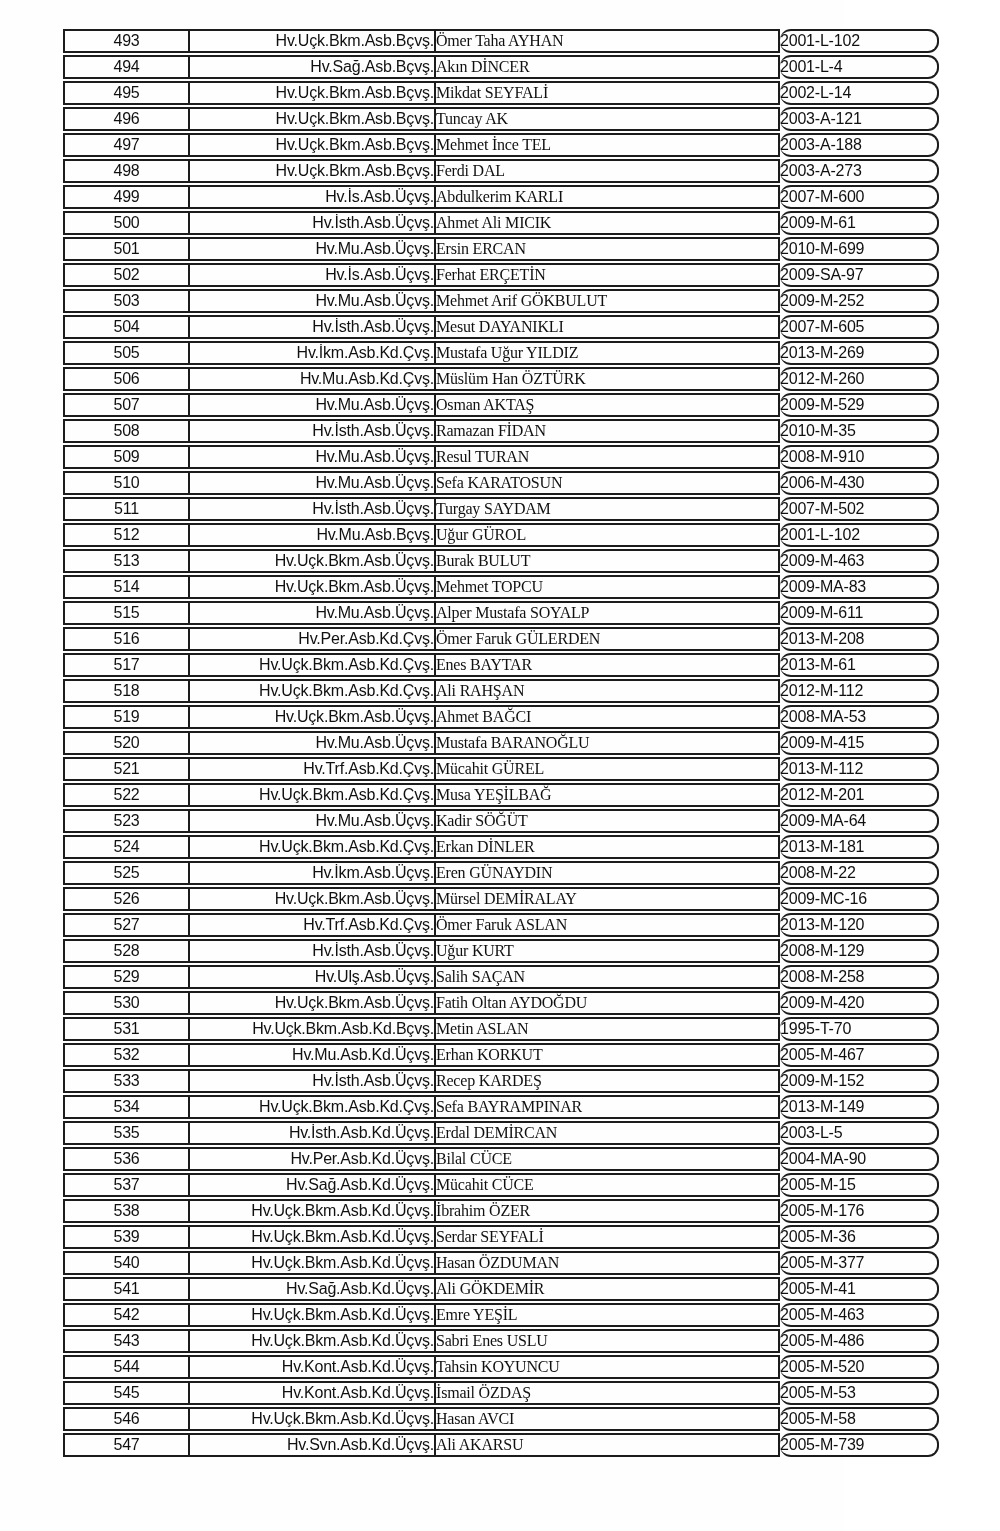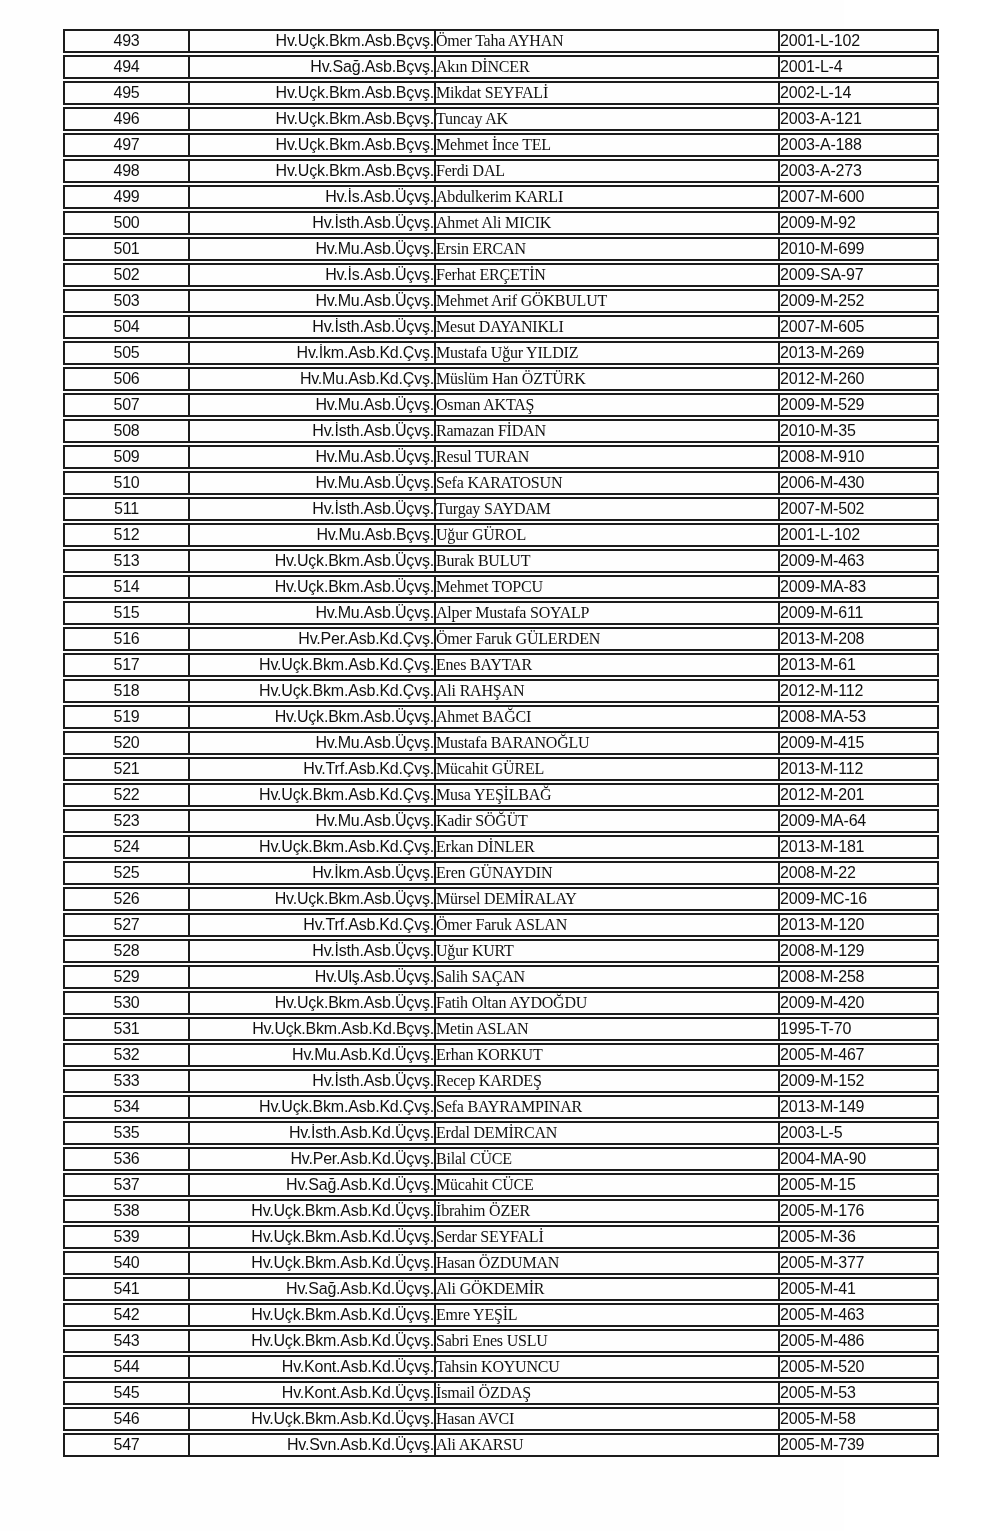--- a/index.html
+++ b/index.html
@@ -39,21 +39,21 @@
     border-bottom: 2px solid #1c1c1c;
     border-right: 2px solid #1c1c1c;
     background: #fefefe;
   }
   table.roster td:first-child {
     border-left: 2px solid #1c1c1c;
   }
   td.c-no   { text-align: center; }
   td.c-rank { padding-left: 6px; text-align: right; }
   td.c-name { padding-left: 7px; font-family: Liberation Serif, serif; }
-  td.c-reg  { padding-left: 6px; }
+  td.c-reg  { padding-left: 6px; border-radius: 11px; }
 </style>
 </head>
 <body>
 
 <div class="page">
   <table class="roster">
     <colgroup>
       <col style="width:127px">
       <col style="width:246px">
       <col style="width:344px">
@@ -99,21 +99,21 @@
         <tr>
     <td class="c-no">499</td>
     <td class="c-rank">Hv.İs.Asb.Üçvş.</td>
     <td class="c-name">Abdulkerim KARLI</td>
     <td class="c-reg">2007-M-600</td>
   </tr>
         <tr>
     <td class="c-no">500</td>
     <td class="c-rank">Hv.İsth.Asb.Üçvş.</td>
     <td class="c-name">Ahmet Ali MICIK</td>
-    <td class="c-reg">2009-M-92</td>
+    <td class="c-reg">2009-M-61</td>
   </tr>
         <tr>
     <td class="c-no">501</td>
     <td class="c-rank">Hv.Mu.Asb.Üçvş.</td>
     <td class="c-name">Ersin ERCAN</td>
     <td class="c-reg">2010-M-699</td>
   </tr>
         <tr>
     <td class="c-no">502</td>
     <td class="c-rank">Hv.İs.Asb.Üçvş.</td>

